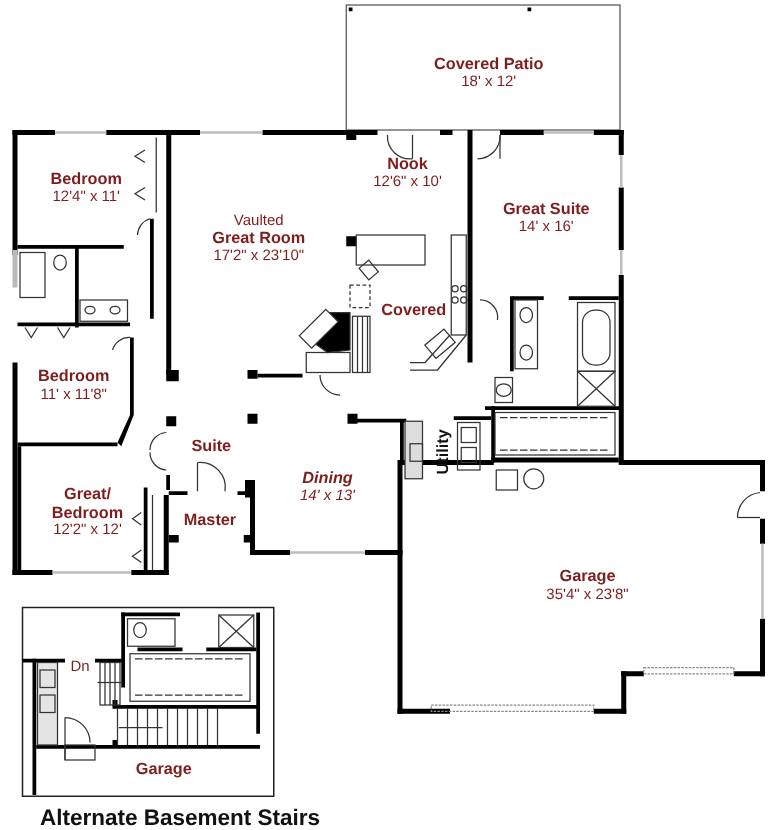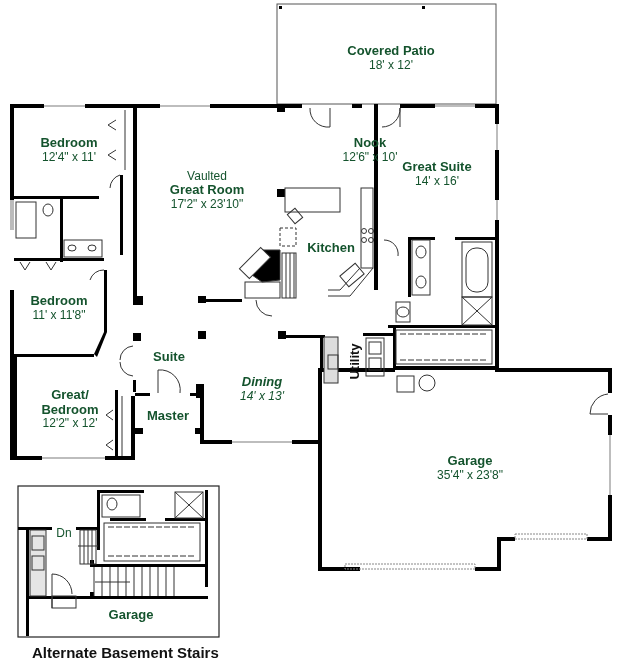--- a/index.html
+++ b/index.html
@@ -1,23 +1,23 @@
 <!DOCTYPE html>
 <html><head>
 <meta charset="utf-8">
 <style>
   html, body { margin: 0; padding: 0; background: #ffffff; }
   body { width: 621px; height: 664px; position: relative; overflow: hidden; font-family: "Liberation Sans", sans-serif; }
   svg.plan { position: absolute; left: 0; top: 0; }
-  .label { position: absolute; text-align: center; color: #14532d; font-family: "Liberation Sans", sans-serif; line-height: 1.12; white-space: nowrap; transform: translateX(-50%); }
+  .label { position: absolute; text-align: center; color: #7f1d1d; font-family: "Liberation Sans", sans-serif; line-height: 1.12; white-space: nowrap; transform: translateX(-50%); }
   .label .name { font-weight: bold; font-size: 13px; display: block; }
   .label .sub { font-size: 12px; display: block; }
   .label .dim { font-size: 12px; display: block; }
   .vert { position: absolute; font-weight: bold; font-size: 13px; color: #111; transform: rotate(-90deg); transform-origin: center; }
-  .caption { position: absolute; font-weight: bold; font-size: 15px; color: #111; text-align: right; }
+  .caption { position: absolute; font-weight: bold; font-size: 18px; color: #111; text-align: right; }
 </style>
 </head>
 <body>
 
 <svg class="plan" width="621" height="664" viewBox="0 0 621 664" xmlns="http://www.w3.org/2000/svg">
 
   <g fill="none" stroke="#555" stroke-width="1">
     <rect x="277" y="4" width="219" height="100"></rect>
   </g>
   <rect x="279" y="6" width="3" height="3" fill="#000"></rect>
@@ -269,30 +269,30 @@
 </div>
 <div class="label" style="left:69px; top:136px;">
   <span class="name">Bedroom</span>
   <span class="dim">12'4" x 11'</span>
 </div>
 <div class="label" style="left:207px; top:170px;">
   <span class="sub">Vaulted</span>
   <span class="name">Great Room</span>
   <span class="dim">17'2" x 23'10"</span>
 </div>
-<div class="label" style="left:326px; top:136px;margin-left:44px;">
+<div class="label" style="left:326px; top:124px;">
   <span class="name">Nook</span>
   <span class="dim">12'6" x 10'</span>
 </div>
 <div class="label" style="left:437px; top:160px;">
   <span class="name">Great Suite</span>
   <span class="dim">14' x 16'</span>
 </div>
 <div class="label" style="left:331px; top:241px;">
-  <span class="name">Kitchen</span>
+  <span class="name">Covered</span>
 </div>
 <div class="label" style="left:59px; top:294px;">
   <span class="name">Bedroom</span>
   <span class="dim">11' x 11'8"</span>
 </div>
 <div class="label" style="left:169px; top:350px;">
   <span class="name">Suite</span>
 </div>
 <div class="vert" style="left:336px; top:354px;">Utility</div>
 <div class="label" style="left:70px; top:388px;">

